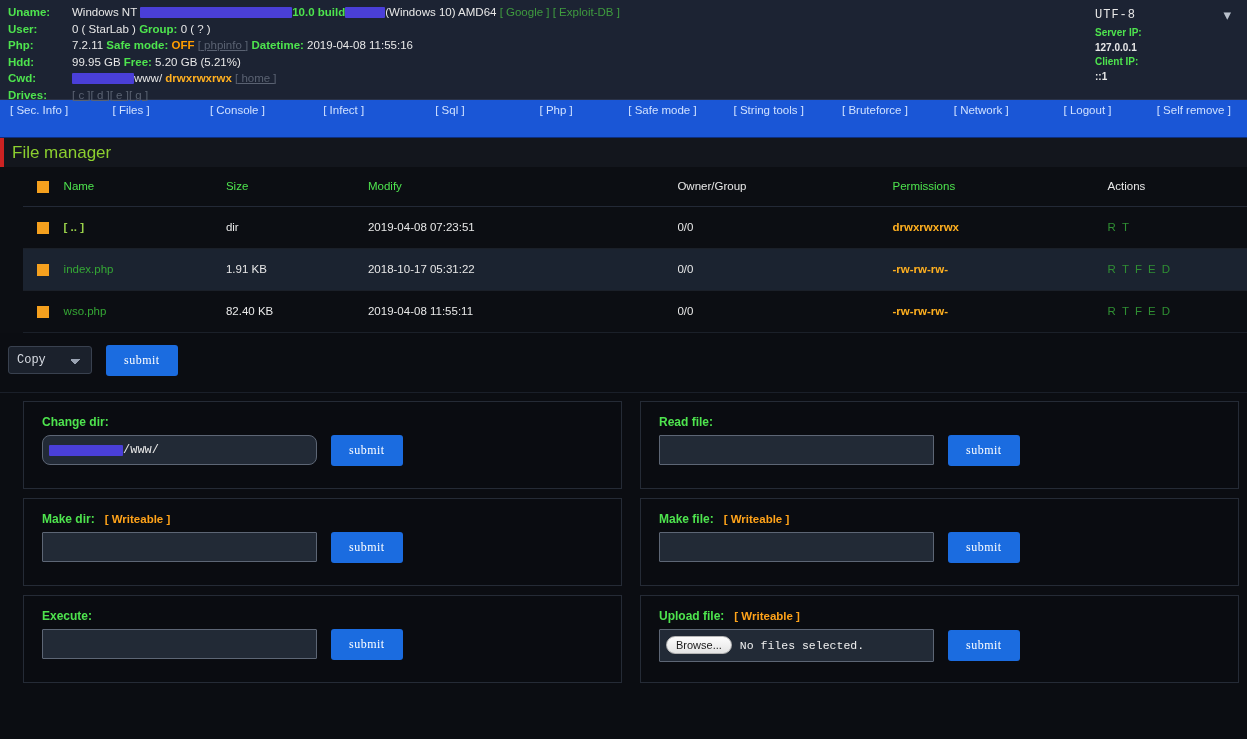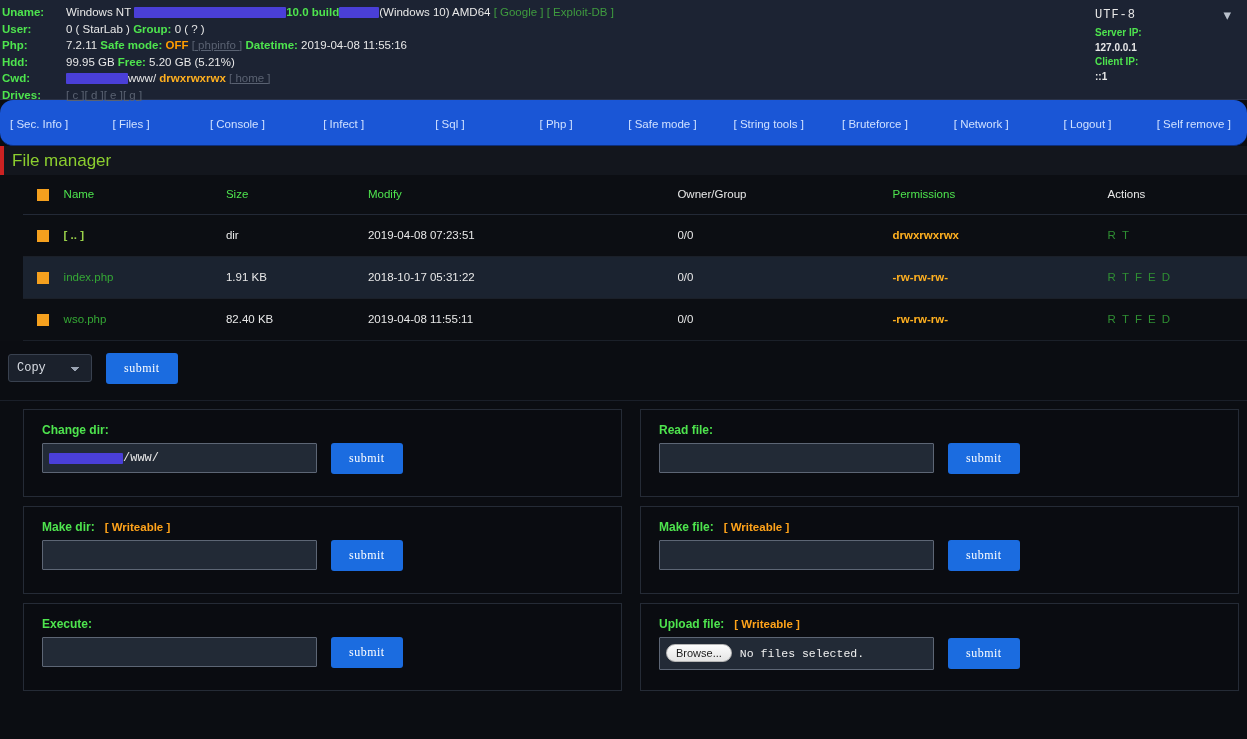--- a/index.html
+++ b/index.html
@@ -16,21 +16,21 @@
   .topbar {
     position: relative;
     background: #1c2333;
     height: 100px;
     padding: 4px 0 0 0;
     border-bottom: 1px solid #2a3247;
   }
   .info-table {
     border-collapse: collapse;
     font-size: 11.5px;
-    margin-left: 2px;
+    margin-left: 8px;
   }
   .info-table td {
     padding: 1px 0;
     vertical-align: top;
     white-space: nowrap;
     line-height: 14.5px;
   }
   .lbl {
     color: #4ee44e;
     font-weight: bold;
@@ -86,25 +86,24 @@
     padding-right: 4px;
     cursor: pointer;
   }
   .ipblock { font-size: 10px; line-height: 14.5px; padding-left: 6px; }
   .ipblock .k { color: #4ee44e; font-weight: bold; }
   .ipblock .v { color: #e8e8e8; font-weight: bold; }
 
   
   .nav {
     background: #1a56d6;
-    height: 46px;
+    height: 38px;
     display: flex;
-    align-items: center;
+    align-items: flex-start;
     border-bottom: 1px solid #0d2f7d;
-    border-radius: 13px;
   }
   .nav a {
     color: #cfe0ff;
     text-decoration: none;
     font-size: 11.5px;
     white-space: nowrap;
     padding: 0 2px;
   }
   .nav-cell { flex: 1 1 0; text-align: center; }
   .nav-cell:first-child { text-align: left; padding-left: 8px; flex: 0 0 78px; }
@@ -289,21 +288,21 @@
     vertical-align: middle;
   }
   .input-fake {
     background: #222a36;
     border: 1px solid #5d6675;
     width: 275px;
     height: 30px;
     display: flex;
     align-items: center;
     padding: 0 6px;
-    border-radius: 1px;
+    border-radius: 8px;
     cursor: text;
   }
 </style>
 </head>
 <body>
 
 <div class="topbar">
   <table class="info-table">
     <tbody>
         <tr>

